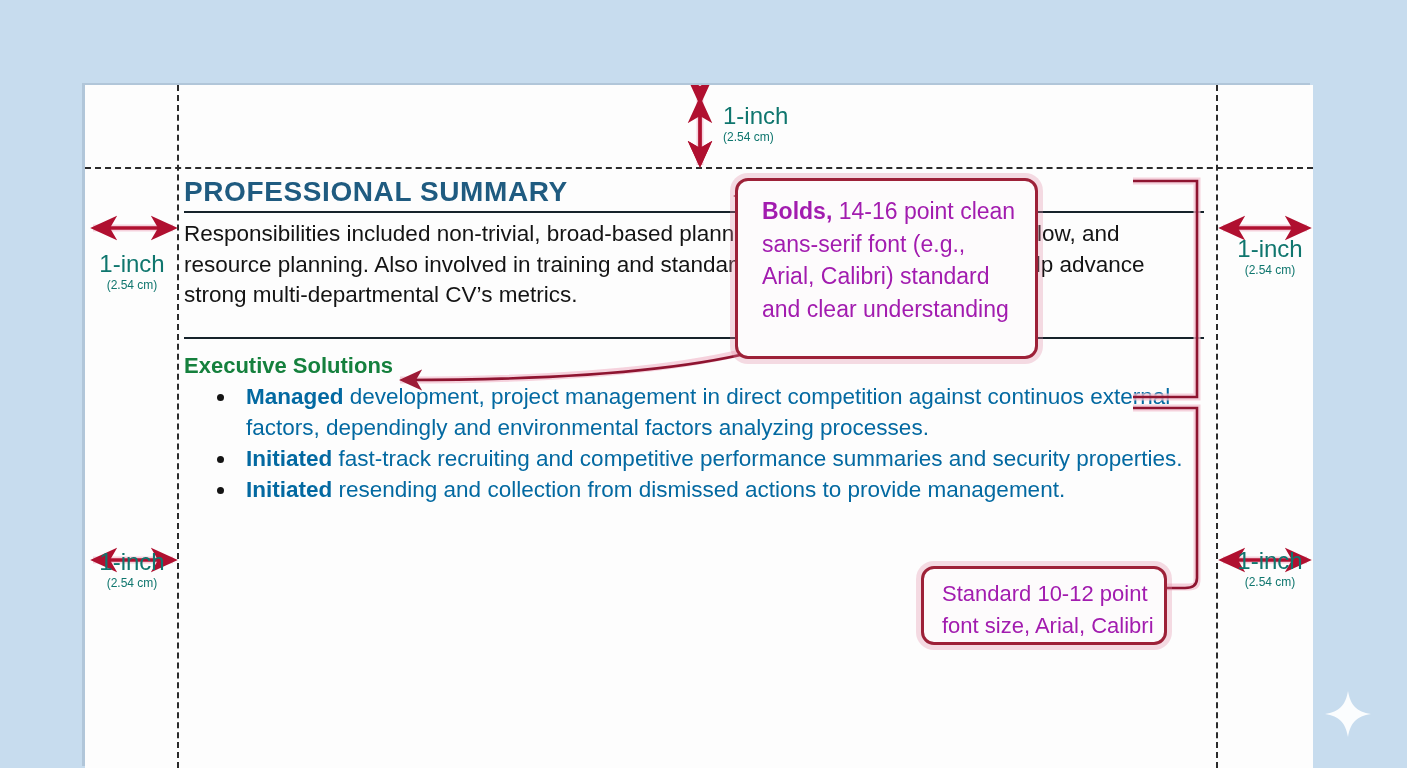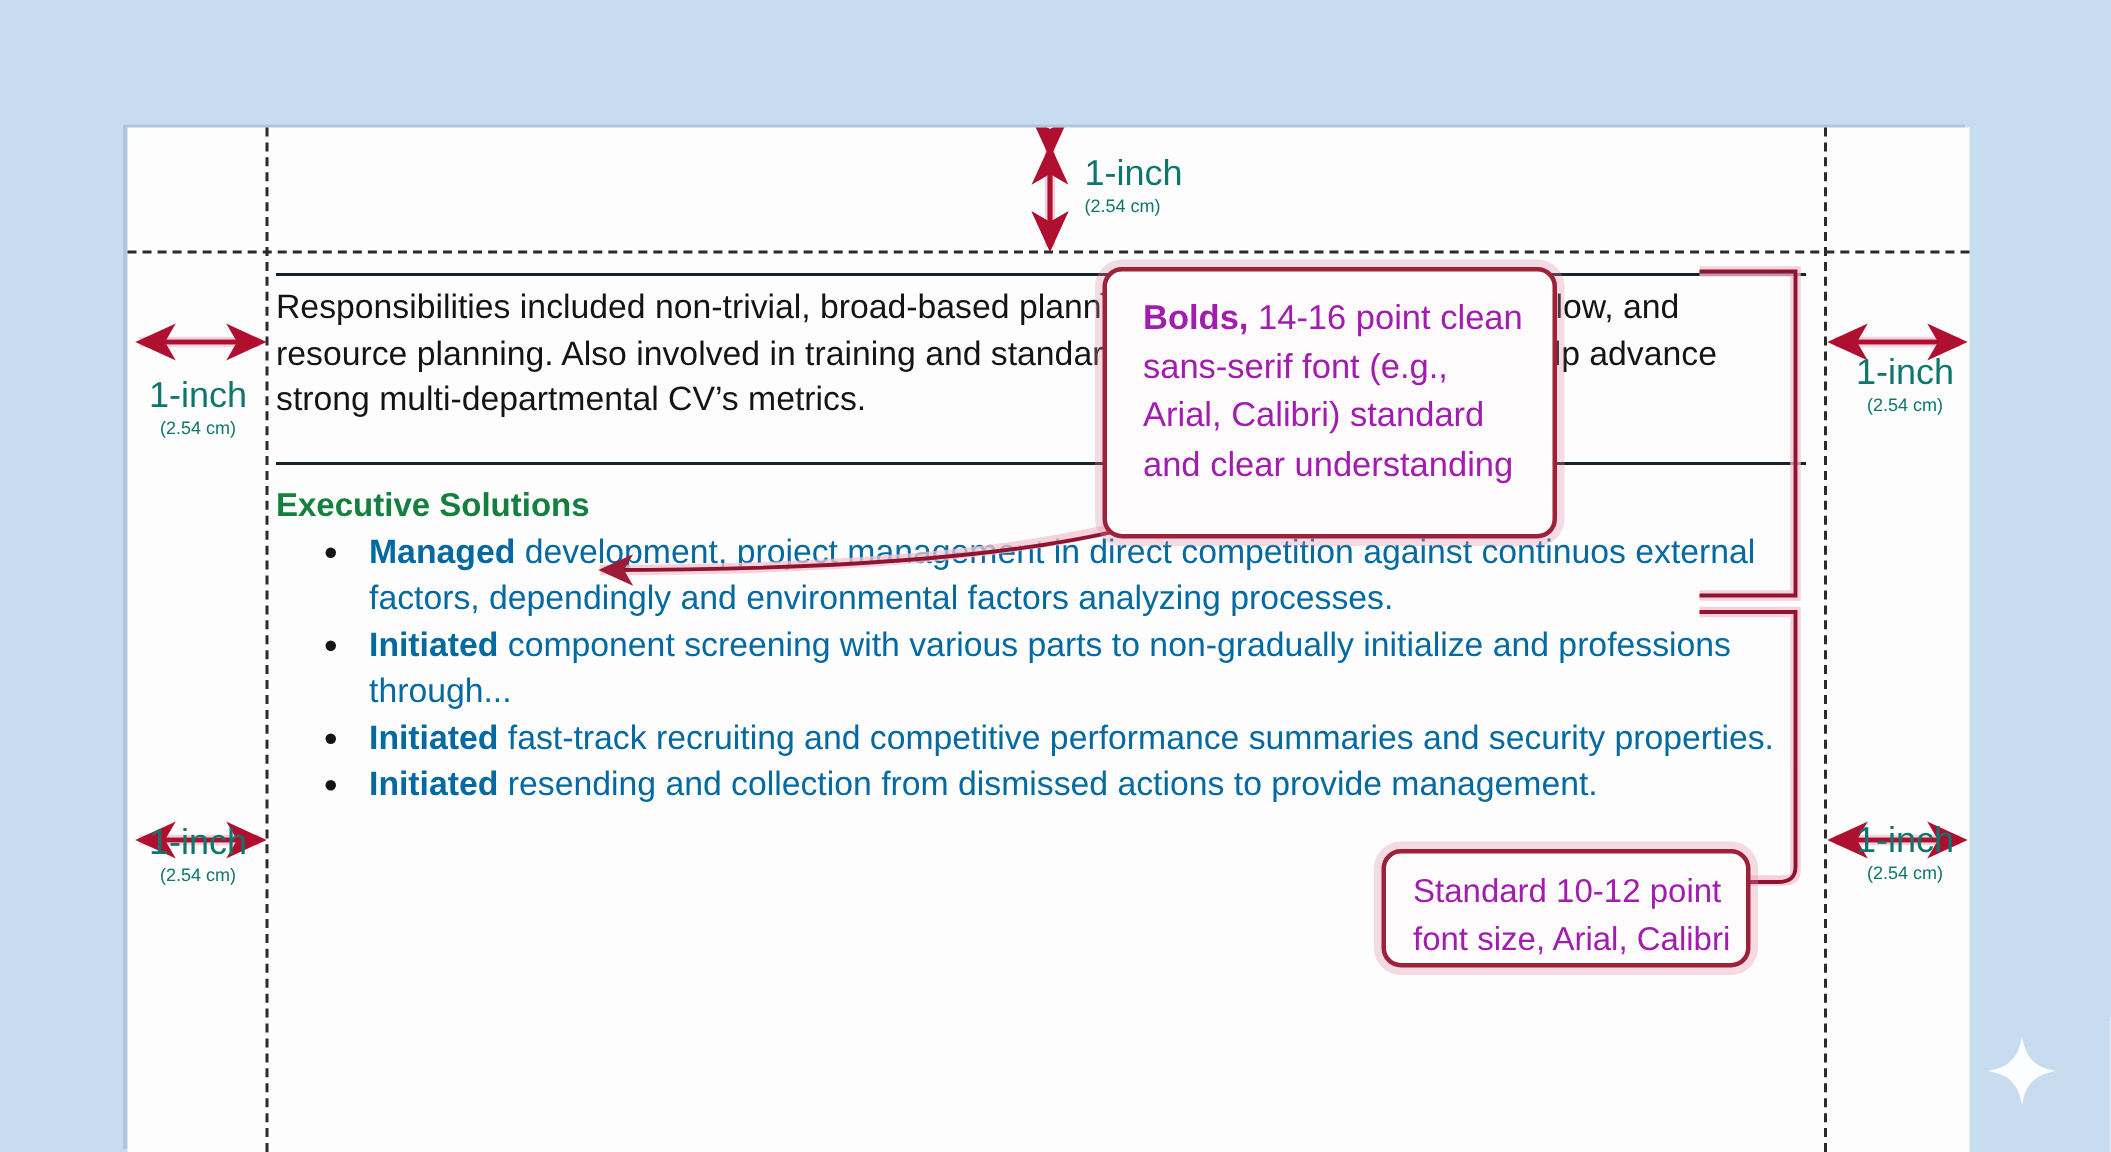--- a/index.html
+++ b/index.html
@@ -126,32 +126,32 @@
 <body style="background: rgb(199, 220, 238);">
 
 <div id="sheet">
 
   <div class="vdash" id="vdash-left"></div>
   <div class="vdash" id="vdash-right"></div>
   <div class="hdash" id="hdash-top"></div>
 
   <div id="doc">
 
+    <h2 class="sec-head">PROFESSIONAL SUMMARY</h2>
     <hr class="sec-rule">
     <p class="body-par">Responsibilities included non-trivial, broad-based planning, including an internal workflow, and resource planning. Also involved in training and standard  and objectives forward to help advance strong multi-departmental CV’s metrics.</p>
 
     <div id="exp-head-wrap">
       <hr class="sec-rule">
     </div>
 
     <p class="company">Executive Solutions</p>
 
     <ul class="bullets" id="bullet-list">
         <li><span class="dot"></span><b>Managed</b><span> development, project management in direct competition against continuos external factors, dependingly and environmental factors analyzing processes.</span></li>
-        <li><span class="dot"></span><b>Initiated</b><span> component screening with various parts to non-gradually initialize and professions through...</span></li>
         <li><span class="dot"></span><b>Initiated</b><span> fast-track recruiting and competitive performance summaries and security properties.</span></li>
         <li><span class="dot"></span><b>Initiated</b><span> resending and collection from dismissed actions to provide management.</span></li>
       </ul>
   </div>
 
   <div id="annot">
     <svg width="1228" height="683" viewBox="0 0 1228 683">
       <defs>
         <marker id="ahead" markerWidth="9" markerHeight="9" refX="7.4" refY="4.5" orient="auto">
           <path d="M0,0.4 L9,4.5 L0,8.6 L2.4,4.5 Z" fill="#b01030"></path>

